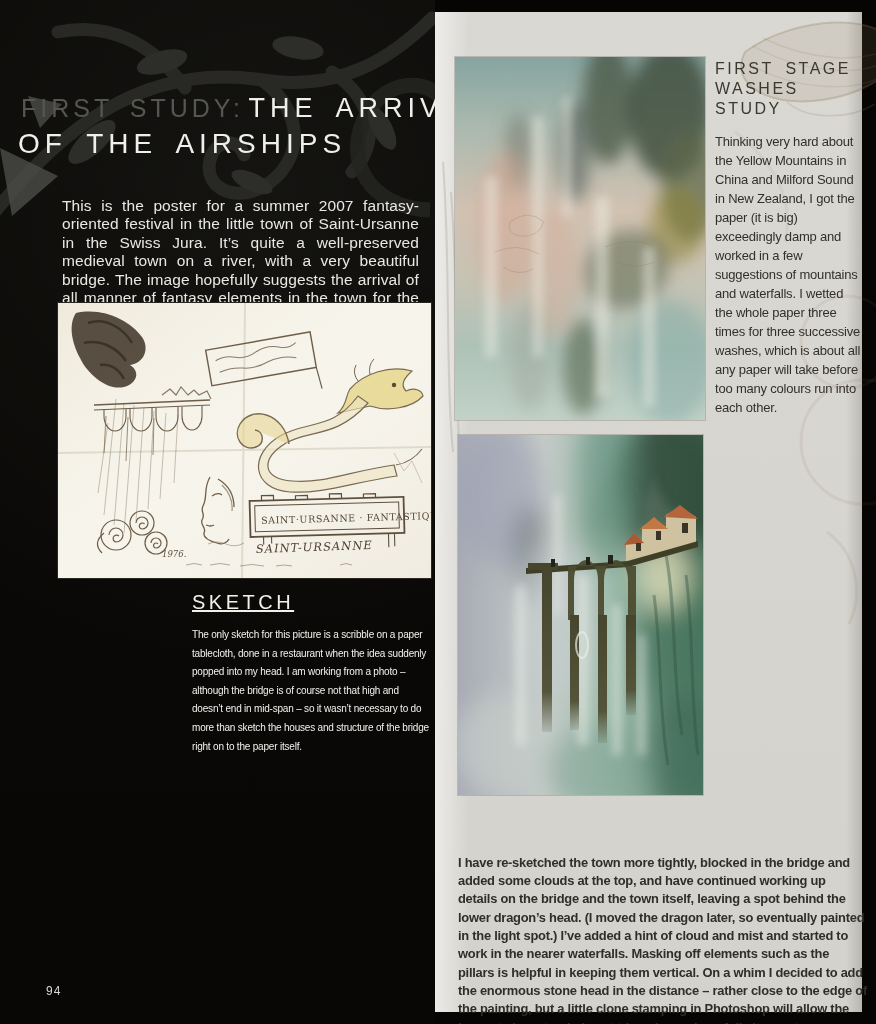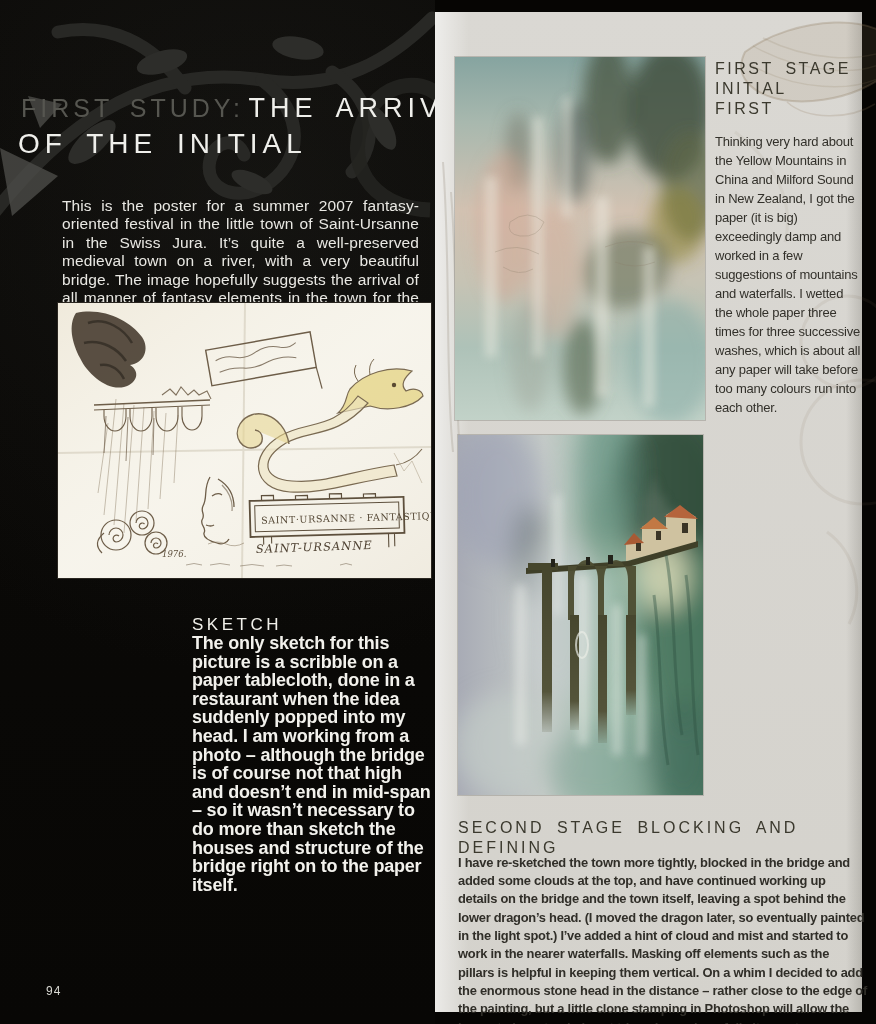--- a/index.html
+++ b/index.html
@@ -12,23 +12,23 @@
   .flourish{position:absolute;left:0;top:0;}
   .title{position:absolute;left:18px;top:92px;width:415px;line-height:32px;white-space:nowrap;}
   .title-line1{margin-left:3px;}
   .title-prefix{font-size:25px;letter-spacing:4px;color:#565650;word-spacing:6px;}
   .title-main{font-size:27px;letter-spacing:5px;color:#efefeb;word-spacing:7px;}
   .title-line2{font-size:28px;letter-spacing:5px;color:#efefeb;word-spacing:7px;}
   .intro{position:absolute;left:62px;top:181px;width:357px;font-size:15.5px;line-height:18.6px;
       color:#e9e8e3;text-align:justify;letter-spacing:.1px;}
   .sketch-photo{position:absolute;left:58px;top:303px;width:373px;height:275px;background:#f6f3ea;
       outline:1px solid #2a2620;}
-  .sketch-heading{position:absolute;left:192px;top:615px;font-size:17px;letter-spacing:3.5px;color:#f1f0ea;}
-  .sketch-body{position:absolute;left:192px;top:616px;width:240px;font-size:18px;line-height:18.6px;
-      font-weight:700;letter-spacing:-.2px;color:#f2f1ec;}
+  .sketch-heading{position:absolute;left:192px;top:591px;font-size:20px;letter-spacing:3.5px;color:#f1f0ea;text-decoration:underline;}
+  .sketch-body{position:absolute;left:192px;top:616px;width:240px;font-size:10px;line-height:18.6px;
+      font-weight:400;letter-spacing:-.2px;color:#f2f1ec;}
   .page-number{position:absolute;left:46px;top:984px;font-size:12px;color:#d9d9d3;letter-spacing:1px;}
   
   .right-panel{position:absolute;left:435px;top:0;width:441px;height:1024px;background:#060503;}
   .paper{position:absolute;left:0;top:12px;width:427px;height:1000px;
       background:linear-gradient(#dad8d3,#d4d2cc);}
   .paper .spine-light{position:absolute;left:0;top:0;width:34px;height:100%;
       background:linear-gradient(90deg,rgba(255,255,255,.55),rgba(255,255,255,0));pointer-events:none;}
   .paper .edge-dark{position:absolute;right:0;top:0;width:16px;height:100%;
       background:linear-gradient(270deg,rgba(60,58,50,.18),rgba(0,0,0,0));pointer-events:none;}
   .painting{position:absolute;box-shadow:0 0 0 1px rgba(120,118,110,.35);}
@@ -72,21 +72,21 @@
         <path d="M0,148 L58,176 L12,216 Z"></path>
         <path d="M28,96 L62,104 L40,128 Z"></path>
       </g>
     </svg>
 
     <div class="title">
       <div class="title-line1">
         <span class="title-prefix">FIRST STUDY:</span>
         <span class="title-main">THE ARRIVAL</span>
       </div>
-      <div class="title-line2">OF THE INITIAL</div>
+      <div class="title-line2">OF THE AIRSHIPS</div>
     </div>
 
     <p class="intro">This is the poster for a summer 2007 fantasy-oriented festival in the little town of Saint-Ursanne in the Swiss Jura. It’s quite a well-preserved medieval town on a river, with a very beautiful bridge. The image hopefully suggests the arrival of all manner of fantasy elements in the town for the event.</p>
 
     <div class="sketch-photo">
       <svg width="373" height="275" viewBox="0 0 373 275" preserveAspectRatio="none">
         <rect width="373" height="275" fill="#f6f3ea"></rect>
         <rect width="373" height="275" fill="url(#papergrad)"></rect>
         <defs>
           <linearGradient id="papergrad" x1="0" y1="0" x2="1" y2="1">
@@ -265,22 +265,22 @@
           <g stroke="#8b7f6b" stroke-width="1" fill="none" opacity=".3">
             <path d="M55,165 q18,-14 34,0 q-6,16 -24,14 q-14,-2 -10,-14 Z"></path>
             <path d="M40,195 q22,-10 44,2 M48,210 q16,10 30,2"></path>
             <path d="M150,190 q24,-10 48,-2 M160,205 q20,8 40,0"></path>
           </g>
         </svg>
       </div>
 
       <div class="first-stage-heading stage-heading">
         <div>FIRST STAGE</div>
-        <div>INITIAL</div>
-        <div>FIRST</div>
+        <div>WASHES</div>
+        <div>STUDY</div>
       </div>
       <p class="first-stage-body">Thinking very hard about the Yellow Mountains in China and Milford Sound in New Zealand, I got the paper (it is big) exceedingly damp and worked in a few suggestions of mountains and waterfalls. I wetted the whole paper three times for three successive washes, which is about all any paper will take before too many colours run into each other.</p>
 
       <div class="painting painting-2">
         <svg width="245" height="360" viewBox="0 0 245 360" preserveAspectRatio="none">
           <defs>
             <linearGradient id="w2bg" x1="0" y1="0" x2="1" y2="0">
               <stop offset="0" stop-color="#a8abb5"></stop>
               <stop offset=".35" stop-color="#c5cbc8"></stop>
               <stop offset=".62" stop-color="#9dbcab"></stop>
@@ -346,20 +346,19 @@
           </g>
 
           <g stroke="#2f5242" stroke-width="3" opacity=".4" fill="none">
             <path d="M208,120 C218,170 214,240 224,300"></path>
             <path d="M228,140 C236,200 232,260 240,320"></path>
             <path d="M196,160 C204,220 200,270 210,330"></path>
           </g>
         </svg>
       </div>
 
-      <div class="second-stage-heading stage-heading">SECOND STAGE BLOCKING AND DEFINING</div>
       <p class="second-stage-body">I have re-sketched the town more tightly, blocked in the bridge and added some clouds at the top, and have continued working up details on the bridge and the town itself, leaving a spot behind the lower dragon’s head. (I moved the dragon later, so eventually painted in the light spot.) I’ve added a hint of cloud and mist and started to work in the nearer waterfalls. Masking off elements such as the pillars is helpful in keeping them vertical. On a whim I decided to add the enormous stone head in the distance – rather close to the edge of the painting, but a little clone stamping in Photoshop will allow the image to be extended past trim edge so hopefully it can stay.</p>
 
       <div class="edge-dark"></div>
     </div>
   </div>
 
 </div>
 
 </body></html>

